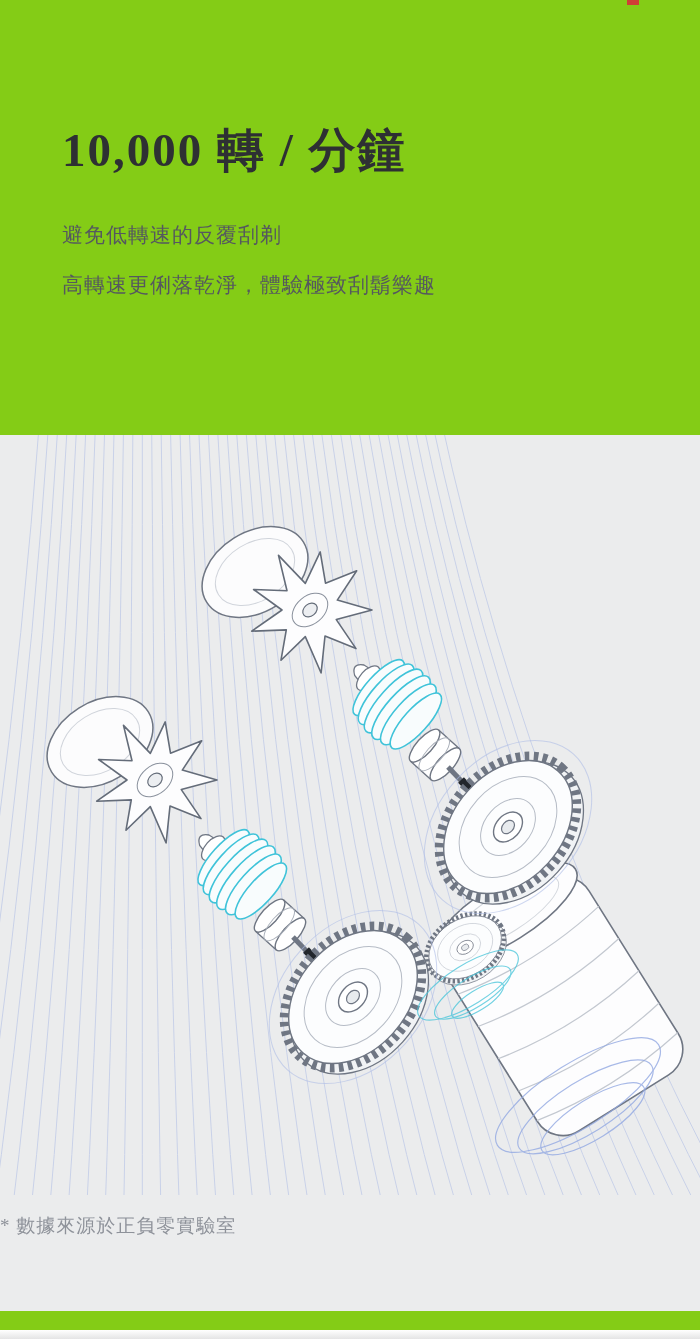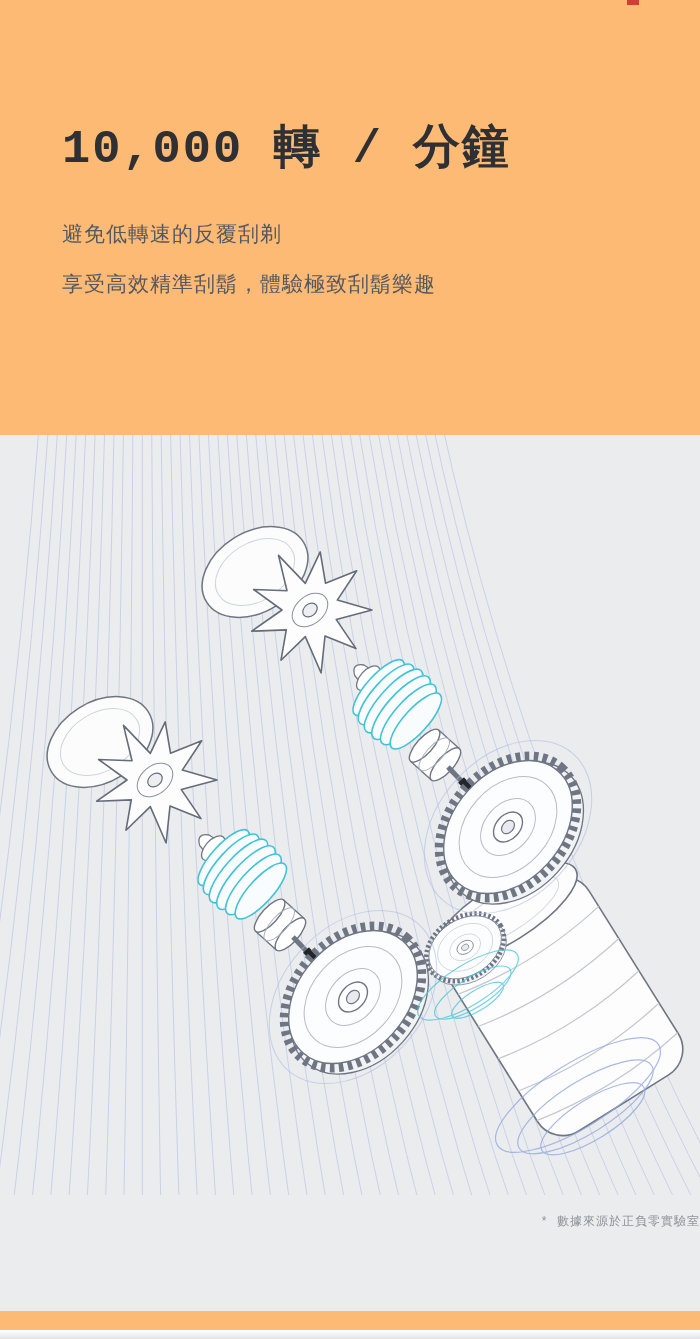--- a/index.html
+++ b/index.html
@@ -1,20 +1,20 @@
 <!DOCTYPE html>
 <html lang="zh-Hant"><head>
 <meta charset="utf-8">
 <style>
   * { margin:0; padding:0; box-sizing:border-box; }
   html,body { background:#fff; }
   .page {
     position:relative; width:700px; height:1339px;
-    background:#fdba74; overflow:hidden;
-    font-family:Liberation Mono, monospace;
+    background:#84cc16; overflow:hidden;
+    font-family:Liberation Serif, serif;
   }
   .top-artifact {
     position:absolute; top:0; left:627px; width:12px; height:5px;
     background:#cf3f36;
   }
   .hero { position:absolute; top:116px; left:62px; right:36px; }
   .hero-title {
     font-size:47px; line-height:1.45; color:#2e3033;
     font-weight:600; letter-spacing:2px;
   }
@@ -23,41 +23,41 @@
     font-size:21px; line-height:1.5; color:#55585f;
     margin-bottom:18px; letter-spacing:1px; font-weight:400;
   }
   .gray-section {
     position:absolute; top:435px; left:0; width:700px; height:876px;
     background:#ebeced;
   }
   .illustration { position:absolute; top:0; left:0; display:block; }
   .footnote {
     position:absolute; top:778px; left:0; width:100%;
-    text-align:right; font-size:12px; color:#8e929a; letter-spacing:1px;
+    text-align:left; font-size:19px; color:#8e929a; letter-spacing:1px;
   }
   .bottom-fade {
     position:absolute; top:1330px; left:0; width:100%; height:9px;
     background:linear-gradient(#ffffff, #e4e4e5);
   }
 </style>
 </head>
 <body>
 
 <div class="page">
 
   <div class="top-artifact"></div>
 
   <div class="hero">
     <div class="hero-title">
       <div>10,000 轉 / 分鐘</div>
     </div>
     <div class="hero-desc">
       <p>避免低轉速的反覆刮剃</p>
-      <p>享受高效精準刮鬍，體驗極致刮鬍樂趣</p>
+      <p>高轉速更俐落乾淨，體驗極致刮鬍樂趣</p>
     </div>
   </div>
 
   <div class="gray-section">
 
     <svg class="illustration" width="700" height="760" viewBox="0 0 700 760" xmlns="http://www.w3.org/2000/svg">
 
       <defs>
         <g id="disc">
           <ellipse rx="57" ry="40" transform="rotate(-32)" fill="#fcfcfd" stroke="#6f7683" stroke-width="1.5"></ellipse>

